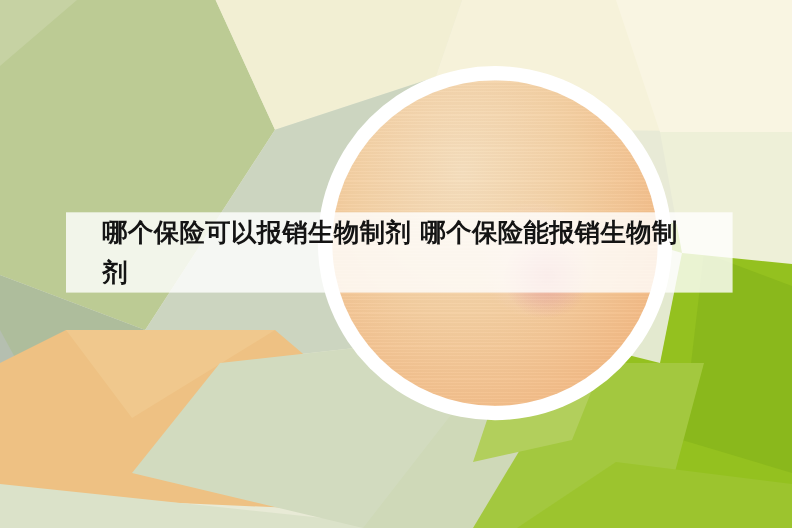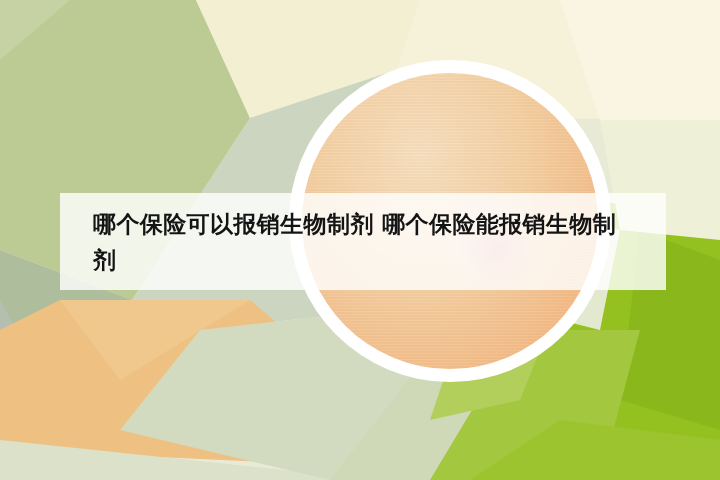--- a/index.html
+++ b/index.html
@@ -45,21 +45,21 @@
     position:absolute; left:0; top:0; right:0; bottom:0;
     background:
       repeating-linear-gradient(0deg, rgba(255,255,255,0.055) 0px, rgba(255,255,255,0.055) 1px, rgba(0,0,0,0.02) 1px, rgba(0,0,0,0.02) 3px);
     opacity:.85;
   }
 
   
   .text-band {
     position:absolute;
     left:60px; top:193px;
-    width:606px; height:97px;
+    width:606px; height:73px;
     background:rgba(255,255,255,0.80);
     z-index:4;
     display:flex;
     align-items:center;
   }
   .band-text {
     padding:0 33px;
     font-family:"DejaVu Sans", "Liberation Sans", sans-serif;
     font-size:23px;
     font-weight:700;

